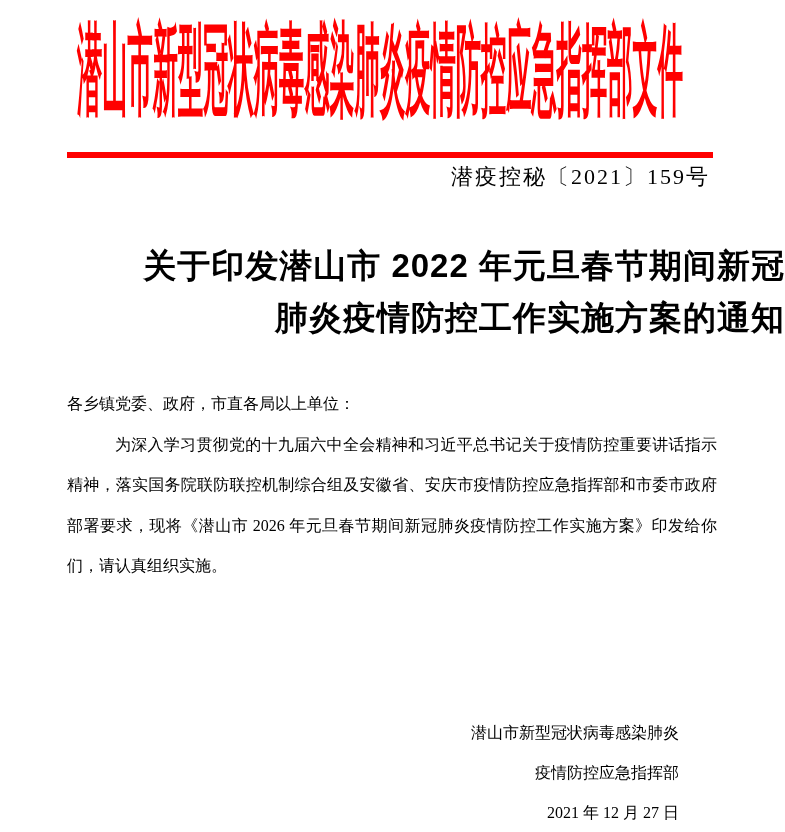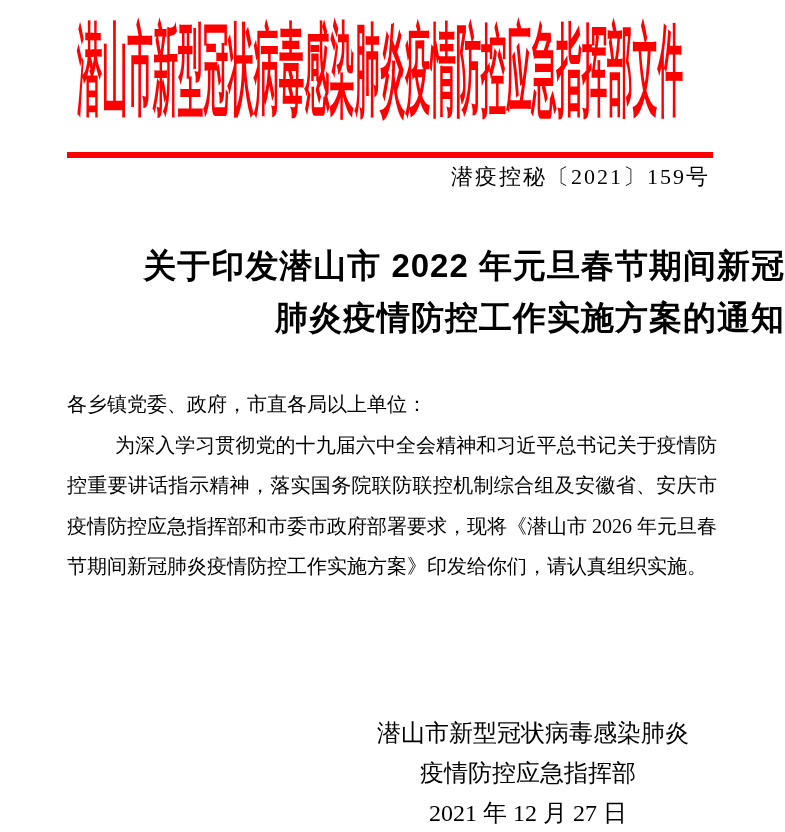--- a/index.html
+++ b/index.html
@@ -57,39 +57,39 @@
     font-size: 33px;
     line-height: 52px;
     letter-spacing: 1px;
     color: #000000;
   }
   .body-block {
     position: absolute;
     left: 67px;
     top: 384px;
     width: 650px;
-    font-size: 20px;
+    font-size: 16px;
     line-height: 40.5px;
     text-align: justify;
     color: #000000;
   }
   .body-block p {
     margin: 0;
     padding: 0;
   }
   .body-block p.indent {
     text-indent: 48px;
   }
   .signature-block {
     position: absolute;
     left: 377px;
     top: 713px;
     width: 302px;
-    text-align: center;
-    font-size: 24px;
+    text-align: right;
+    font-size: 16px;
     line-height: 40px;
     color: #000000;
     white-space: nowrap;
   }
 </style>
 </head>
 <body>
 
 <div class="page">
 

